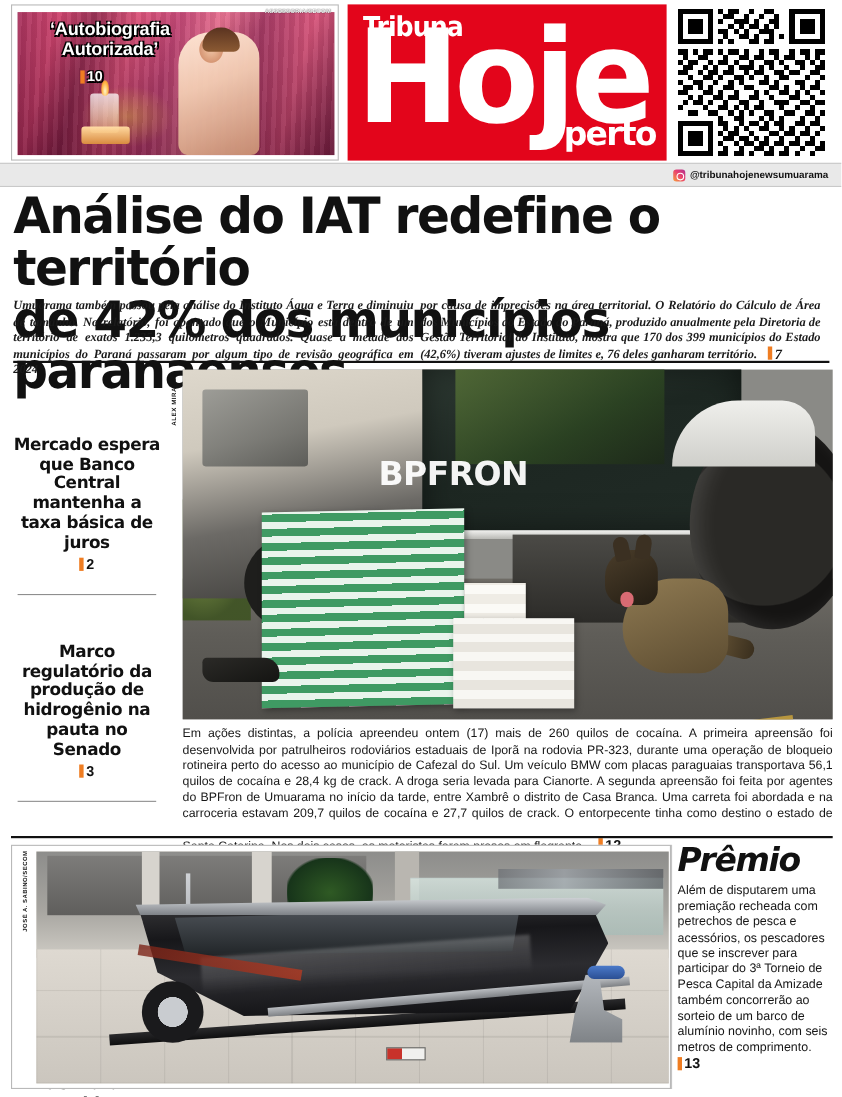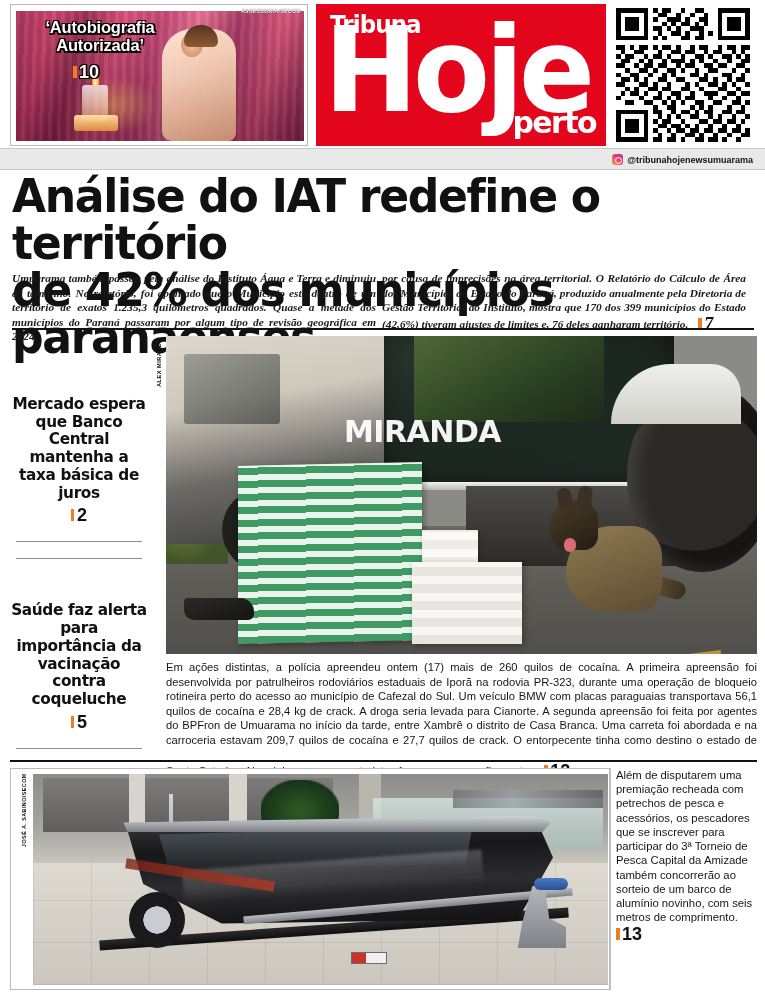--- a/index.html
+++ b/index.html
@@ -72,21 +72,21 @@
     text-align: center; letter-spacing: -0.2px;
     text-shadow: 1.6px 1.6px 0 #000, -1.2px -1.2px 0 #000, 1.6px -1.2px 0 #000, -1.2px 1.6px 0 #000;
   }
   .teaser-page {
     position: absolute; left: 62px; top: 58px; z-index: 5;
     display: flex; align-items: center; gap: 2px;
   }
 
   .pgnum { display: inline-flex; align-items: center; gap: 2.5px; }
   .pgnum .bar { display:block; width: 3.5px; height: 12px; background: #ef7d22; }
-  .pgnum .n { font-weight: 900; font-size: 18px; color: #111; line-height: 1; }
+  .pgnum .n { font-weight: 900; font-size: 13px; color: #111; line-height: 1; }
   .pgnum.onphoto .n { color:#fff; text-shadow: 1.4px 1.4px 0 #000, -1px -1px 0 #000, 1.4px -1px 0 #000, -1px 1.4px 0 #000; }
 
   
   .masthead {
     position: absolute; left: 316px; top: 4px; width: 290px; height: 142px;
     background: #e3051b; overflow: hidden;
   }
   .mh-tribuna {
     position: absolute; left: 14px; top: 6px;
     font-size: 25px; font-weight: 900; color: #fff; letter-spacing: -1px;
@@ -114,21 +114,21 @@
     position: absolute; left: 0; top: 148px; width: 765px; height: 22px;
     background: #e9e9e9; border-top: 1px solid #c9c9c9; border-bottom:1px solid #c9c9c9;
   }
   .dateline .txt {
     position: absolute; left: 0; right: 0; top: 3px; text-align: center;
     font-size: 11.5px; font-weight: 700; color: #111;
     font-family: "Liberation Serif", serif; letter-spacing: .1px;
   }
   .dateline .handle {
     position: absolute; right: 12px; top: 5px;
-    display: flex; align-items: center; gap: 4px;
+    display: flex; align-items: flex-start; gap: 4px;
     font-size: 9px; font-weight: 700; color: #111;
   }
   .ig-icon {
     width: 11px; height: 11px; border-radius: 3px; display:block;
     background: linear-gradient(45deg,#f9a03c,#e8406f 55%,#b03090);
     position: relative;
   }
   .ig-icon::after {
     content:''; position:absolute; left:3px; top:3px; width:5px; height:5px;
     border:1.1px solid #fff; border-radius:50%;
@@ -670,20 +670,29 @@
       <h3>Mercado espera que Banco Central mantenha a taxa básica de juros</h3>
       <span class="pgwrap">
         <span class="pgnum">
           <span class="bar"></span>
           <span class="n">2</span>
         </span>
       </span>
     </div>
     <div class="sb-sep"></div>
 
+    <div class="sb-item">
+      <h3>Marco regulatório da produção de hidrogênio na pauta no Senado</h3>
+      <span class="pgwrap">
+        <span class="pgnum">
+          <span class="bar"></span>
+          <span class="n">3</span>
+        </span>
+      </span>
+    </div>
     <div class="sb-sep"></div>
 
     <div class="sb-item">
       <h3>Saúde faz alerta para importância da vacinação contra coqueluche</h3>
       <span class="pgwrap">
         <span class="pgnum">
           <span class="bar"></span>
           <span class="n">5</span>
         </span>
       </span>
@@ -706,21 +715,21 @@
     <div class="mp-road"></div>
     <div class="mp-roadline"></div>
     <div class="mp-tree"></div>
     <div class="mp-truck">
       <div class="mp-cabwin"></div>
     </div>
     <div class="mp-wheel1"></div>
     <div class="mp-banner">
       <div class="mp-banner-img"></div>
     </div>
-    <div class="mp-bpfron">MIRANDA</div>
+    <div class="mp-bpfron">BPFRON</div>
     <div class="mp-bannerbar"></div>
     <div class="mp-trailer"></div>
     <div class="mp-bigwheel"></div>
     <div class="mp-fender"></div>
     <div class="mp-bricks"></div>
     <div class="mp-bricks3"></div>
     <div class="mp-bricks2"></div>
     <div class="mp-debris"></div>
     <div class="mp-dog">
       <div class="tail"></div>
@@ -764,20 +773,21 @@
       <div class="bp-wheel"></div>
       <div class="bp-jack"></div>
       <div class="bp-jackblue"></div>
       <div class="bp-plate"></div>
     </div>
     <div class="boat-credit">JOSÉ A. SABINO/SECOM</div>
   </div>
 
   <div class="premio-divider"></div>
   <div class="premio">
+    <h2>Prêmio</h2>
     <p><span>Além de disputarem uma premiação recheada com petrechos de pesca e acessórios, os pescadores que se inscrever para participar do 3ª Torneio de Pesca Capital da Amizade também concorrerão ao sorteio de um barco de alumínio novinho, com seis metros de comprimento.</span></p>
     <span class="pgwrap">
       <span class="pgnum">
         <span class="bar"></span>
         <span class="n">13</span>
       </span>
     </span>
   </div>
 
 </div>

